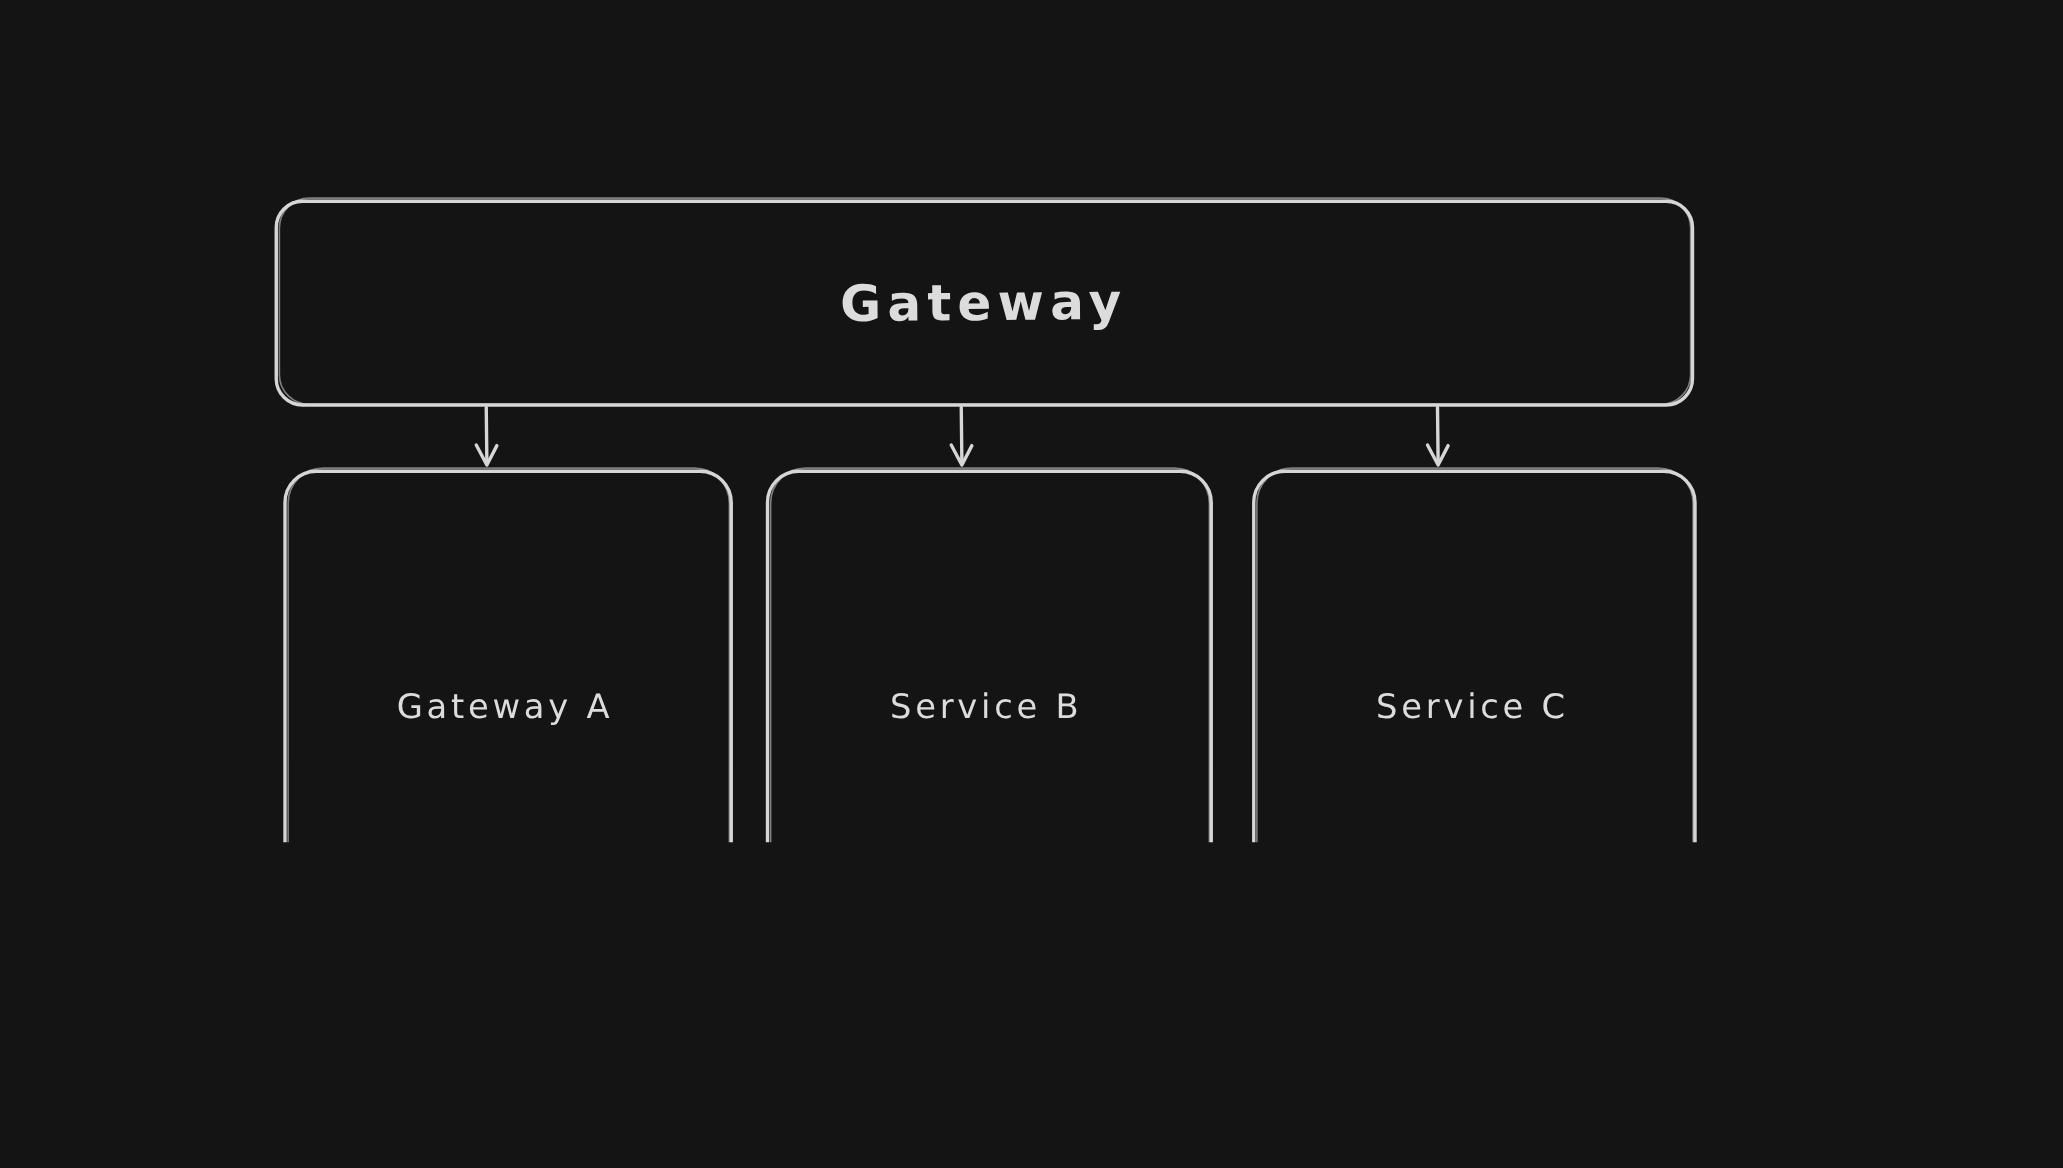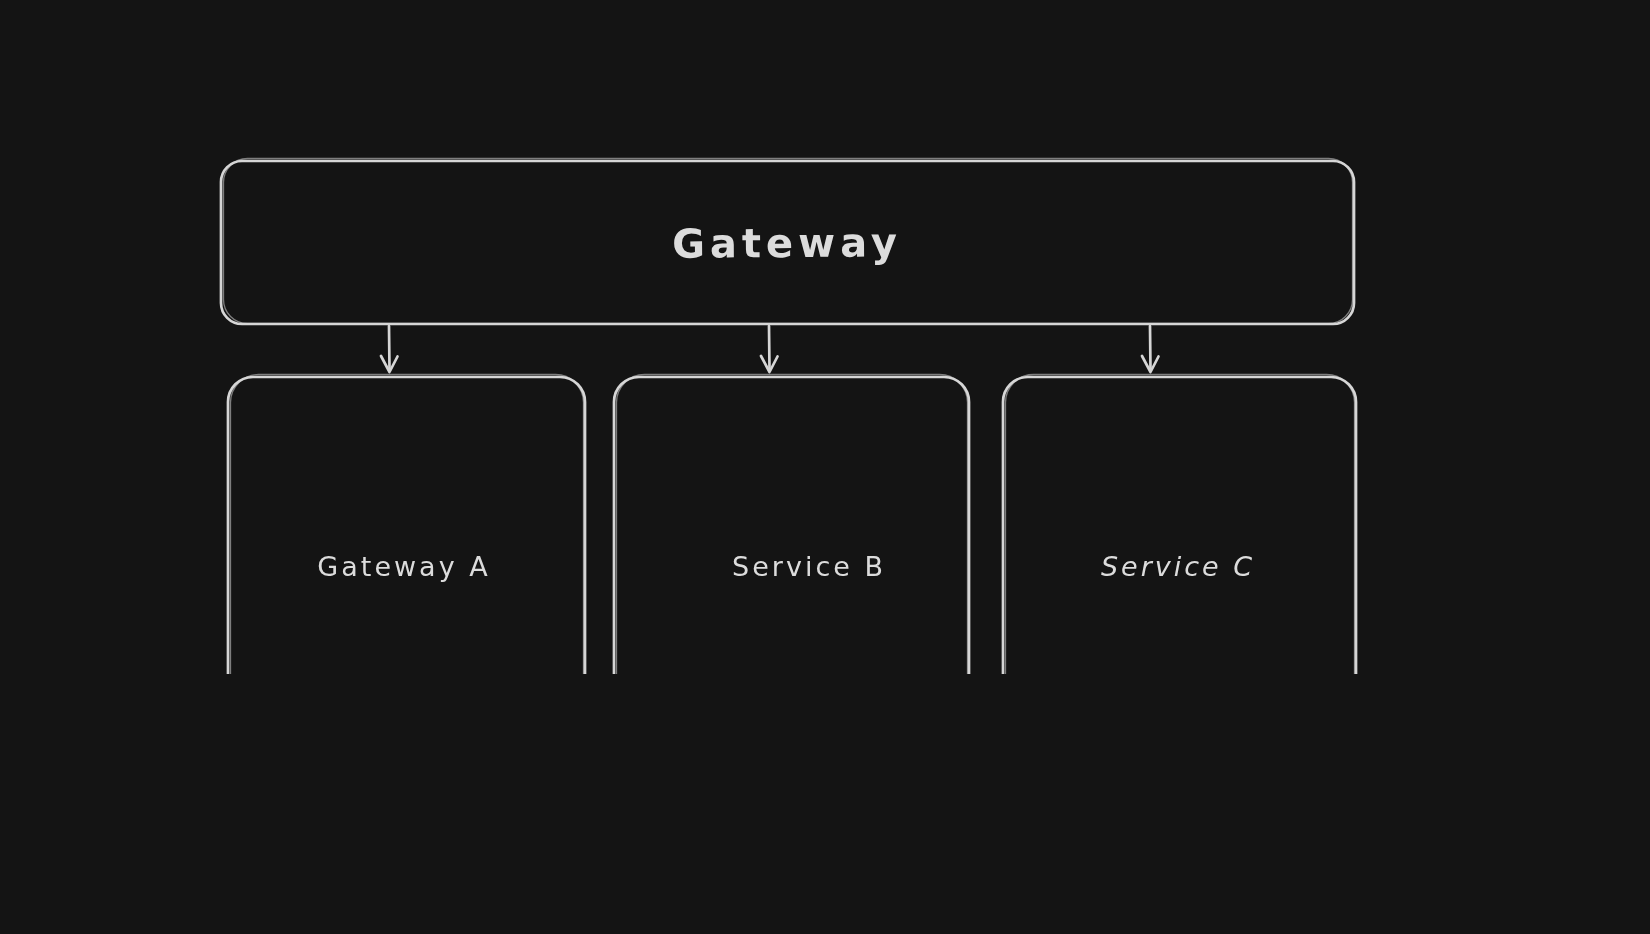--- a/index.html
+++ b/index.html
@@ -47,22 +47,22 @@
     letter-spacing:5px;
     transform:translate(-50%,-50%) rotate(-0.4deg);
   }
   .service-label{
     top:566px;
     font-size:27px;
     font-weight:normal;
     letter-spacing:3px;
   }
   .service-a-label{left:404px;}
-  .service-b-label{left:809px;}
-  .service-c-label{left:1178px;font-style:italic;}
+  .service-b-label{left:789px;}
+  .service-c-label{left:1178px;}
 </style>
 </head>
 <body>
 
 <div class="canvas">
 
   <svg class="shapes" width="1650" height="934" viewBox="0 0 1650 934">
 
     <g>
       <rect class="shape-echo" x="223.5" y="158.5" width="1129" height="165" rx="24"></rect>

